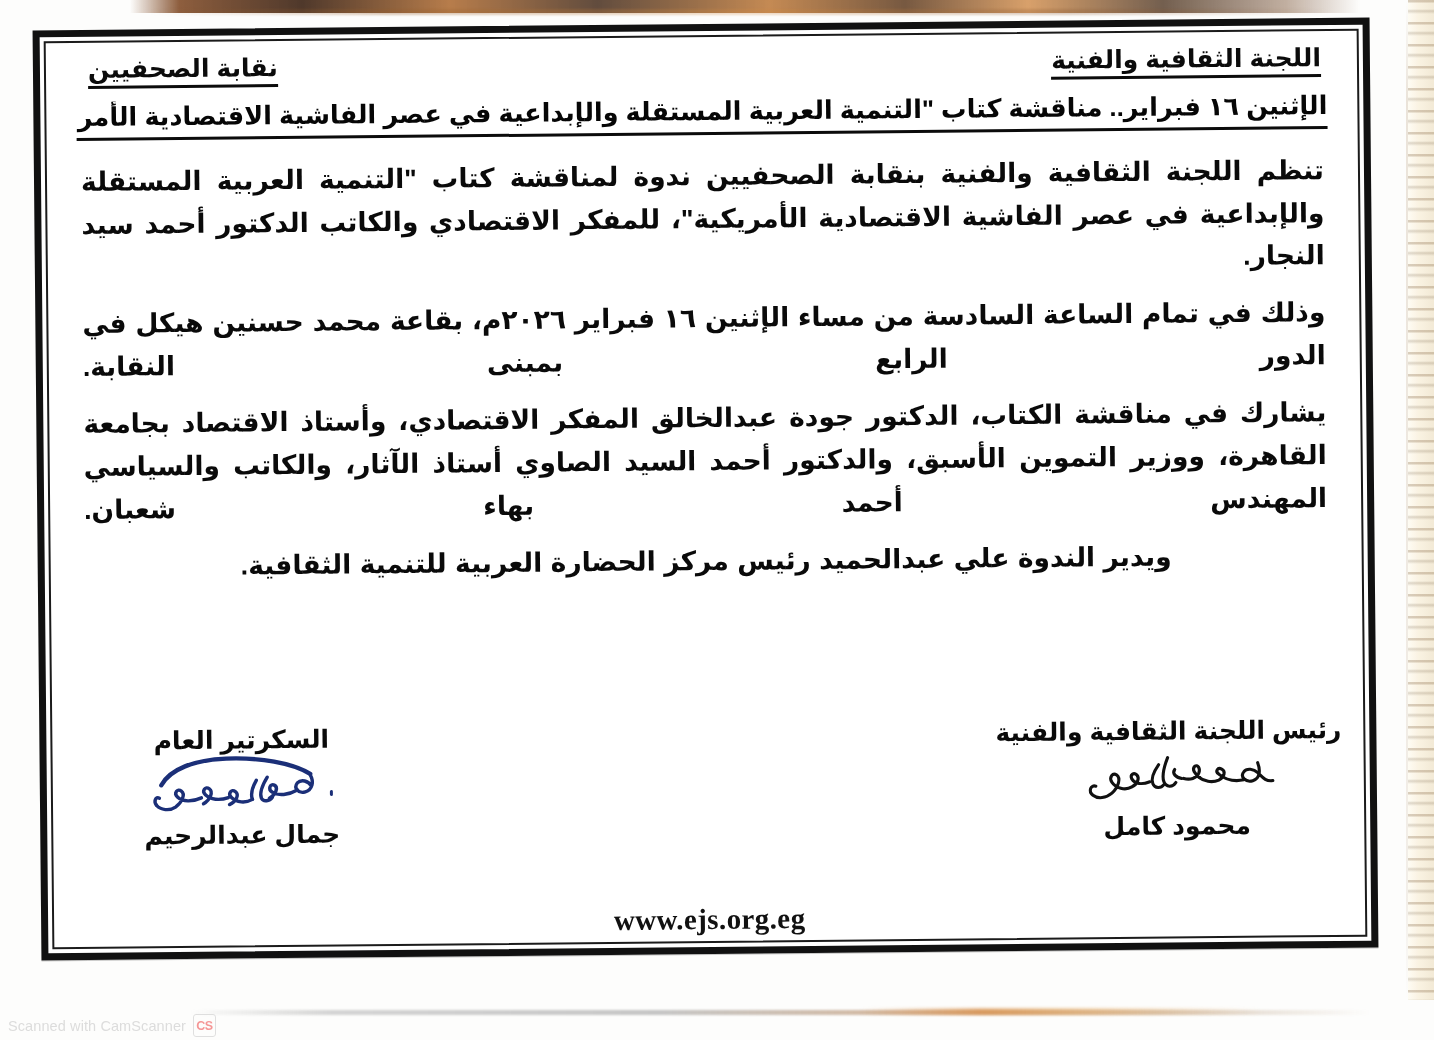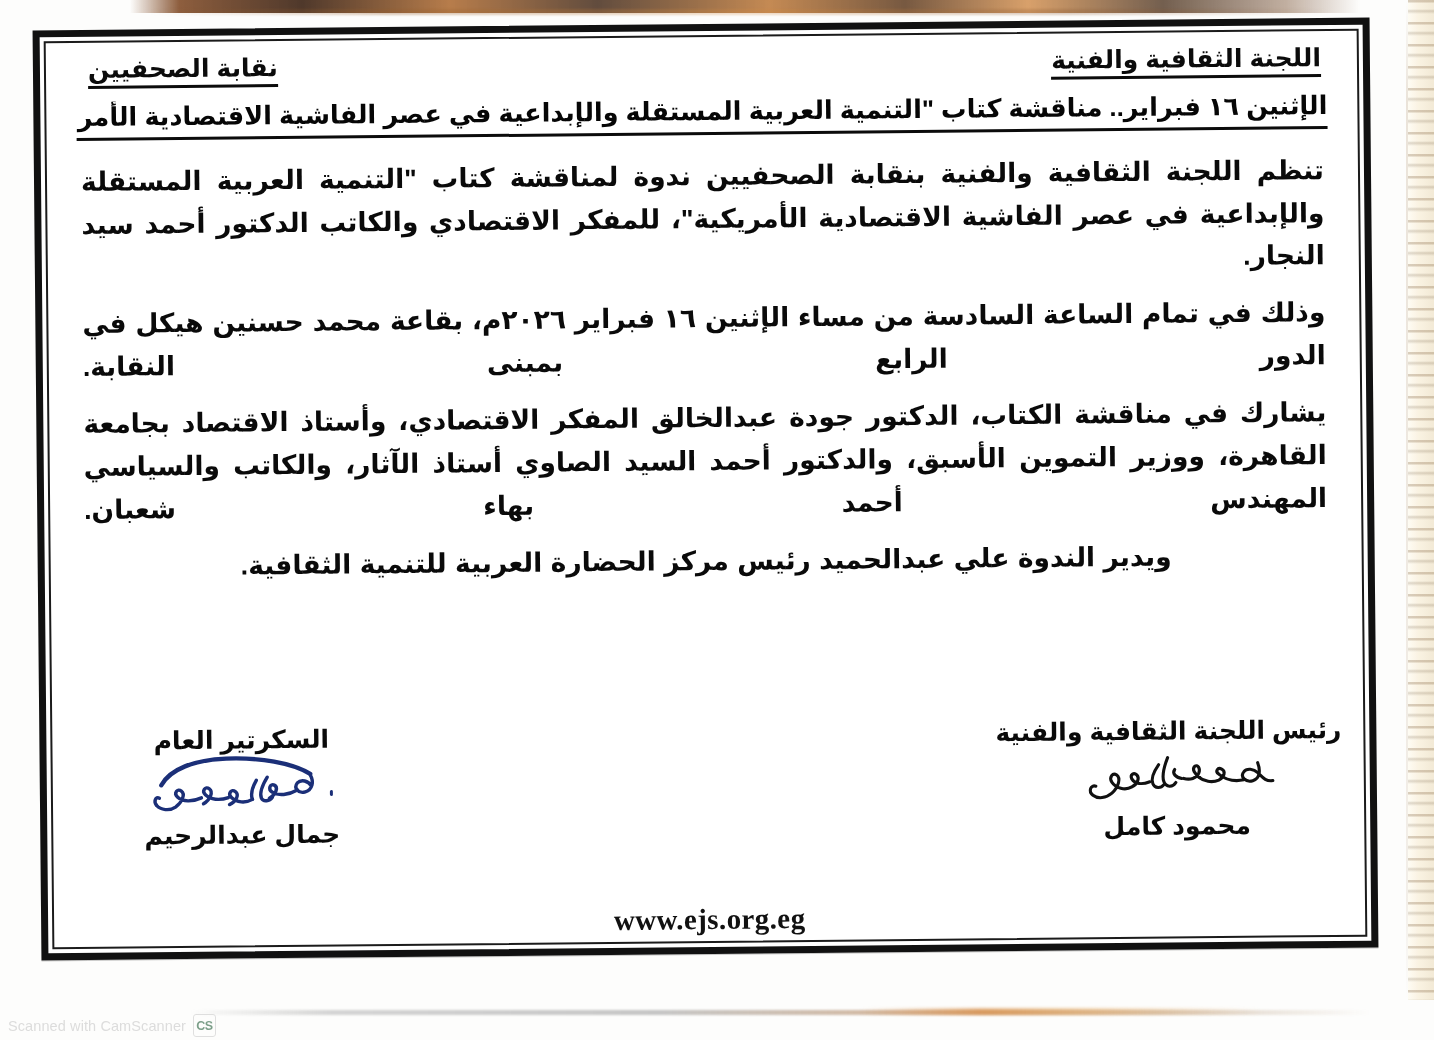--- a/index.html
+++ b/index.html
@@ -265,21 +265,21 @@
     top: 1014px;
     display: flex;
     align-items: center;
     gap: 7px;
     opacity: 0.55;
   }
   #cs-badge {
     width: 21px; height: 21px;
     border: 1.6px solid #c8c8c8;
     border-radius: 3px;
-    color: #14532d;
+    color: #ef4444;
     font-size: 12.5px;
     font-weight: bold;
     display: flex;
     align-items: center;
     justify-content: center;
     font-family: "Liberation Sans", sans-serif;
     letter-spacing: -0.5px;
   }
   #cs-text {
     color: #c2c2c2;

